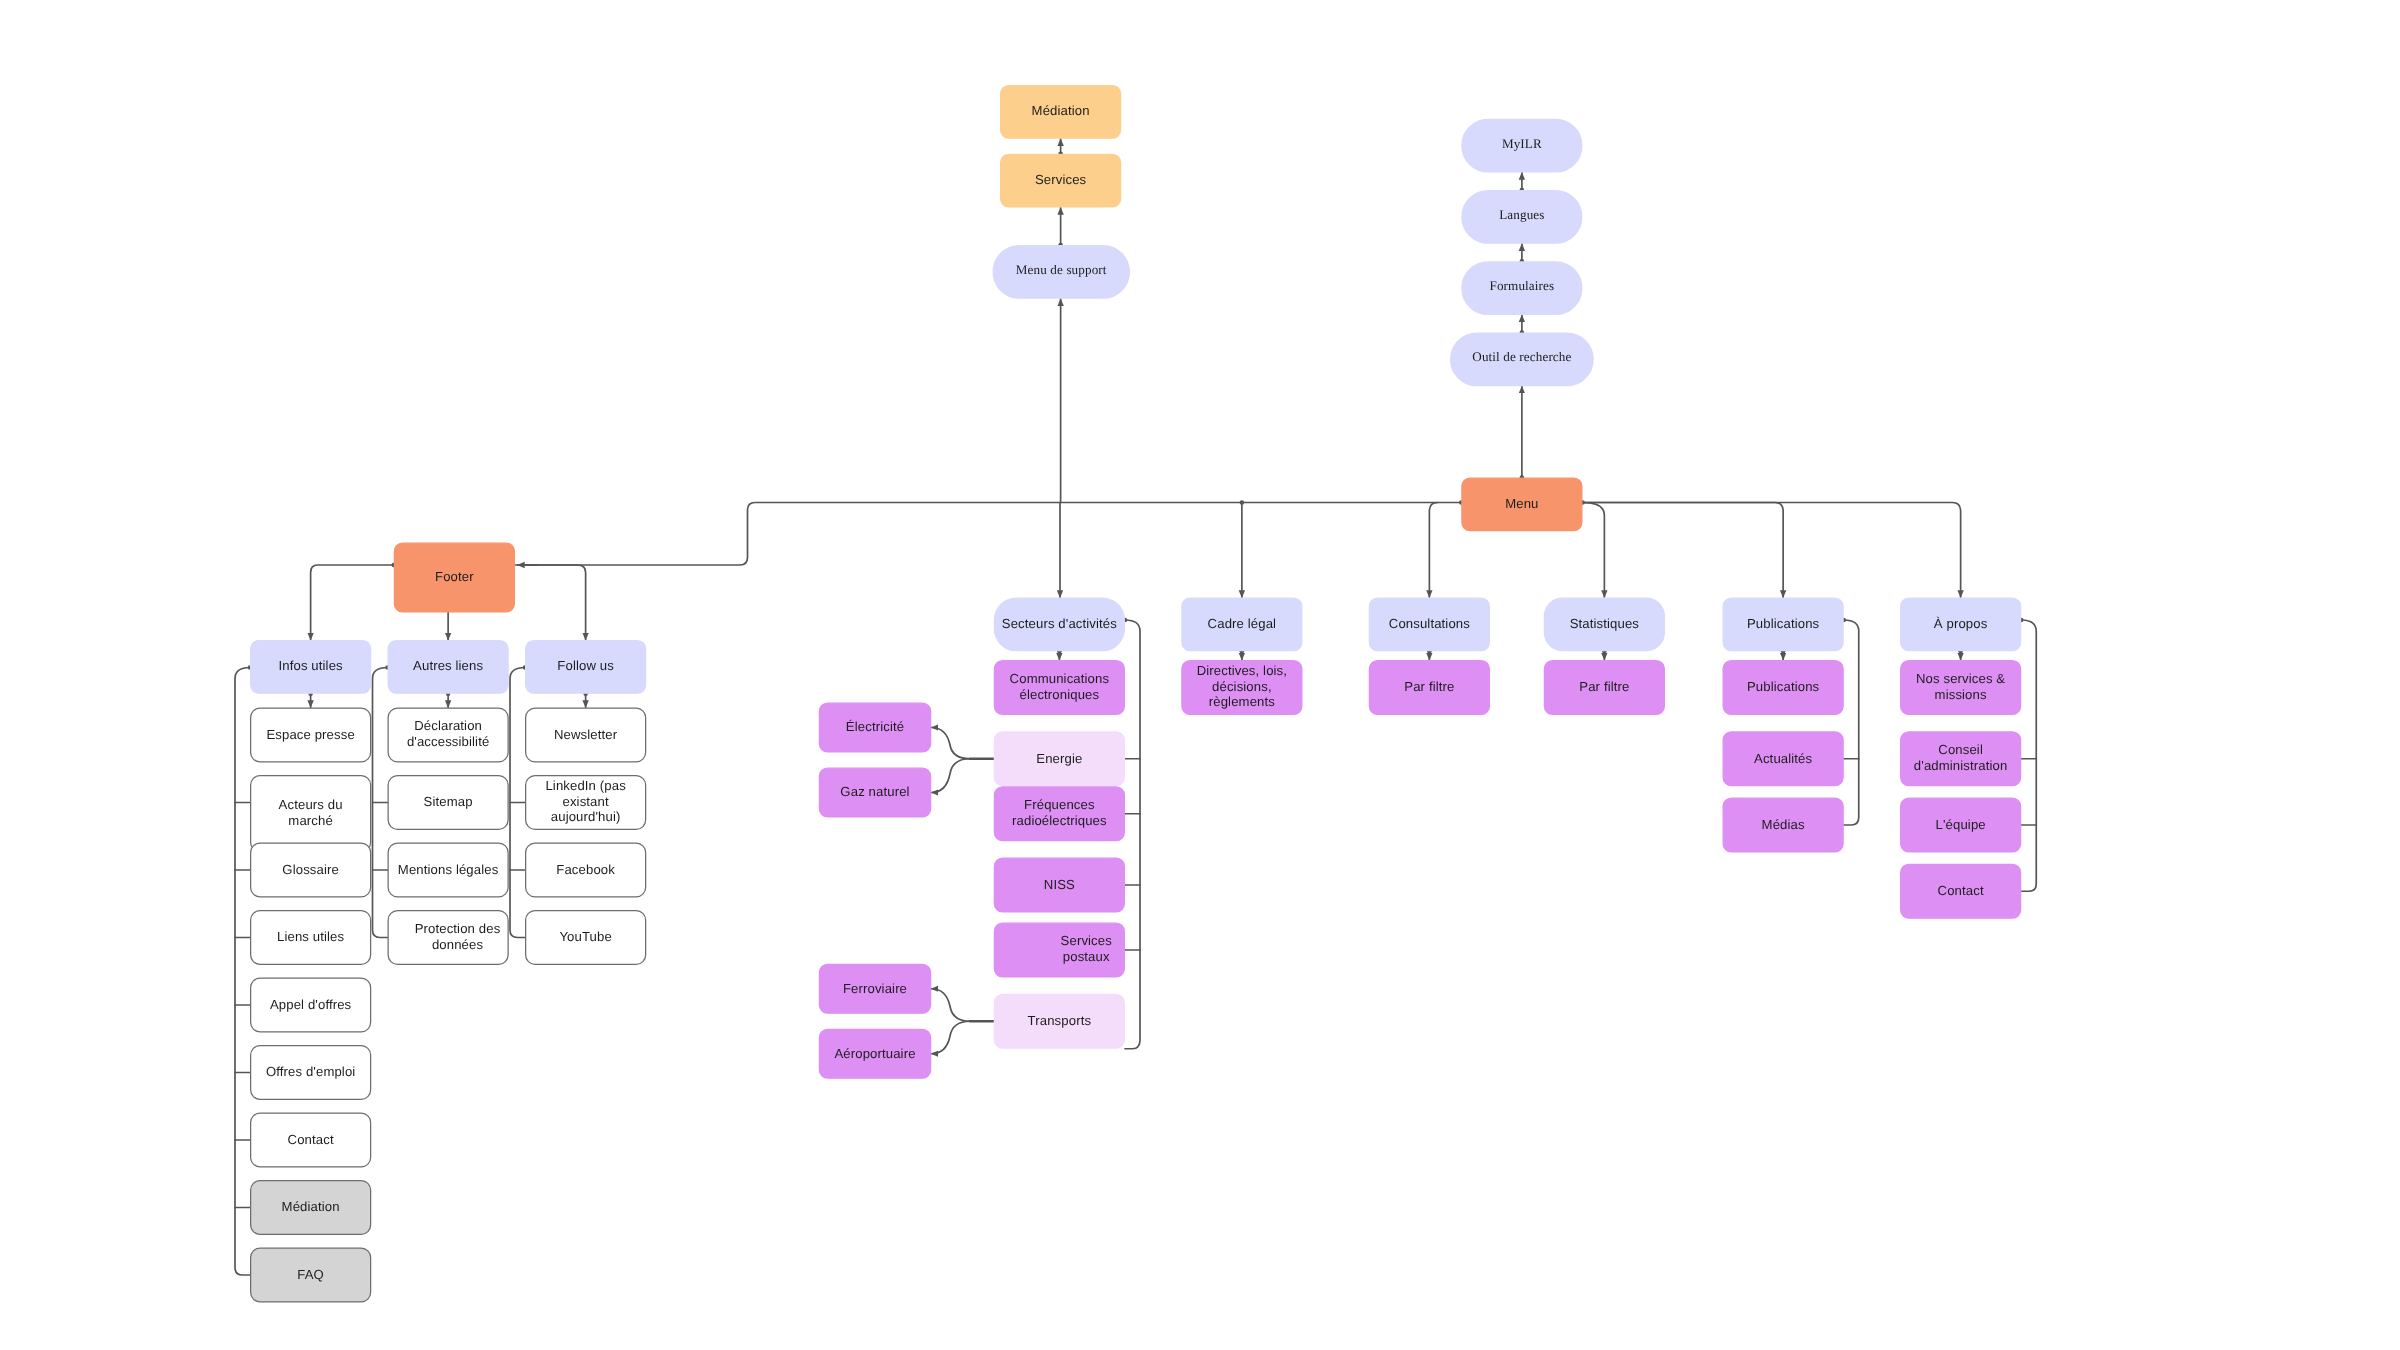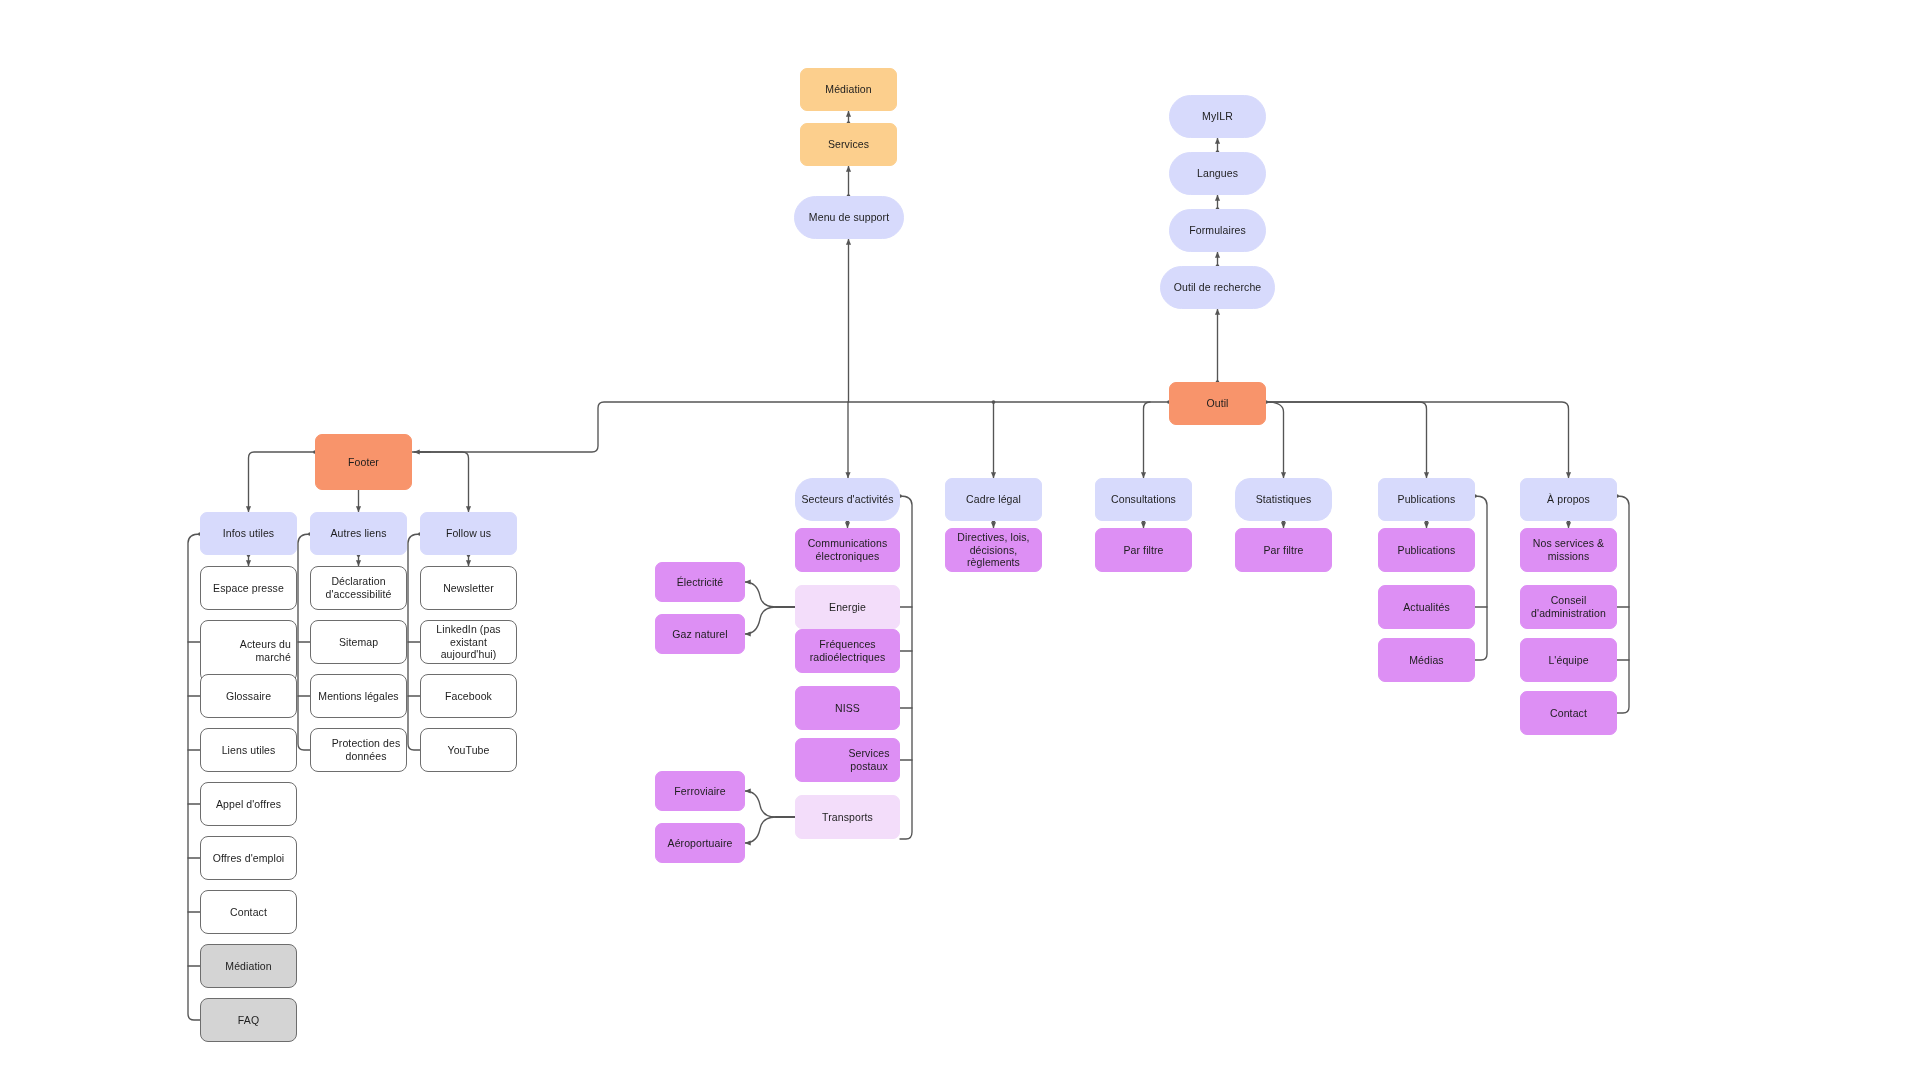--- a/index.html
+++ b/index.html
@@ -32,21 +32,21 @@
     text-align: center;
     color: #1d1d1d;
     font-size: 10.5px;
     line-height: 1.22;
     padding: 2px 5px;
     border-radius: 7px;
     letter-spacing: 0.1px;
     z-index: 3;
   }
   .n-blue      { background: #d7dafc; border: 1px solid #d7dafc; }
-  .n-pill      { background: #d7dafc; border: 1px solid #d7dafc; border-radius: 26px; }
+  .n-pill      { background: #d7dafc; border: 1px solid #d7dafc; border-radius: 26px; font-family: Liberation Serif, serif; }
   .n-orange    { background: #f8946b; border: 1px solid #f8946b; }
   .n-amber     { background: #fccf8d; border: 1px solid #fccf8d; }
   .n-purple    { background: #dd8ff4; border: 1px solid #dd8ff4; }
   .n-lpurple   { background: #f3ddfa; border: 1px solid #f3ddfa; }
   .n-white     { background: #ffffff; border: 1.1px solid #6d6d6d; border-radius: 8px; }
   .n-gray      { background: #d4d4d4; border: 1.1px solid #6d6d6d; border-radius: 8px; }
 </style>
 </head>
 <body>
 
@@ -155,38 +155,38 @@
       <div class="node n-pill" style="left: 1169px; top: 152px; width: 97px; height: 43px;">
         <span>Langues</span>
       </div>
       <div class="node n-pill" style="left: 1169px; top: 209px; width: 97px; height: 43px;">
         <span>Formulaires</span>
       </div>
       <div class="node n-pill" style="left: 1160px; top: 266px; width: 115px; height: 43px;">
         <span>Outil de recherche</span>
       </div>
       <div class="node n-orange" style="left: 1169px; top: 382px; width: 97px; height: 43px;">
-        <span>Outil</span>
+        <span>Menu</span>
       </div>
       <div class="node n-orange" style="left: 315px; top: 434px; width: 97px; height: 56px;">
         <span>Footer</span>
       </div>
       <div class="node n-blue" style="left: 200px; top: 512px; width: 97px; height: 43px;">
         <span>Infos utiles</span>
       </div>
       <div class="node n-blue" style="left: 310px; top: 512px; width: 97px; height: 43px;">
         <span>Autres liens</span>
       </div>
       <div class="node n-blue" style="left: 420px; top: 512px; width: 97px; height: 43px;">
         <span>Follow us</span>
       </div>
       <div class="node n-white" style="left: 200px; top: 566px; width: 97px; height: 44px;">
         <span>Espace presse</span>
       </div>
-      <div class="node n-white" style="left: 200px; top: 620px; width: 97px; height: 62px; text-align: right;">
+      <div class="node n-white" style="left: 200px; top: 620px; width: 97px; height: 62px;">
         <span>Acteurs du marché</span>
       </div>
       <div class="node n-white" style="left: 200px; top: 674px; width: 97px; height: 44px;">
         <span>Glossaire</span>
       </div>
       <div class="node n-white" style="left: 200px; top: 728px; width: 97px; height: 44px;">
         <span>Liens utiles</span>
       </div>
       <div class="node n-white" style="left: 200px; top: 782px; width: 97px; height: 44px;">
         <span>Appel d'offres</span>

